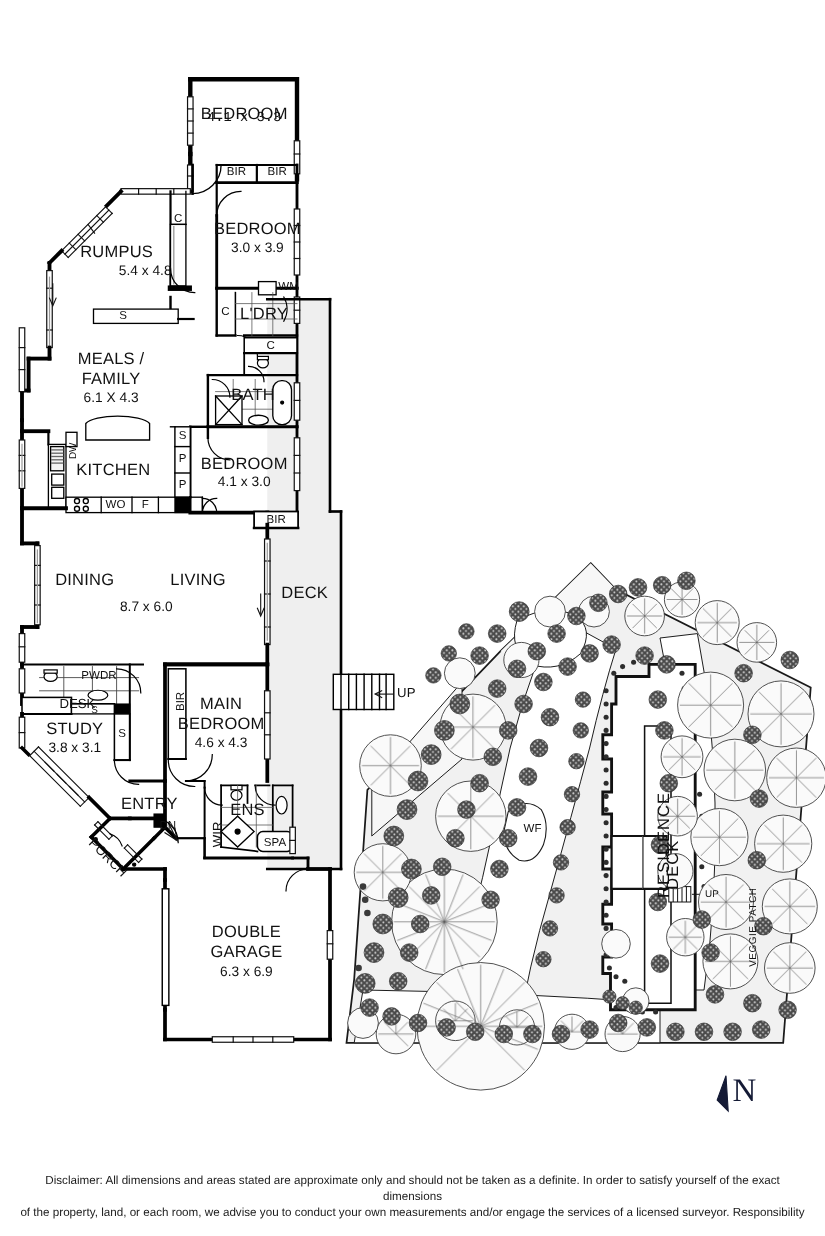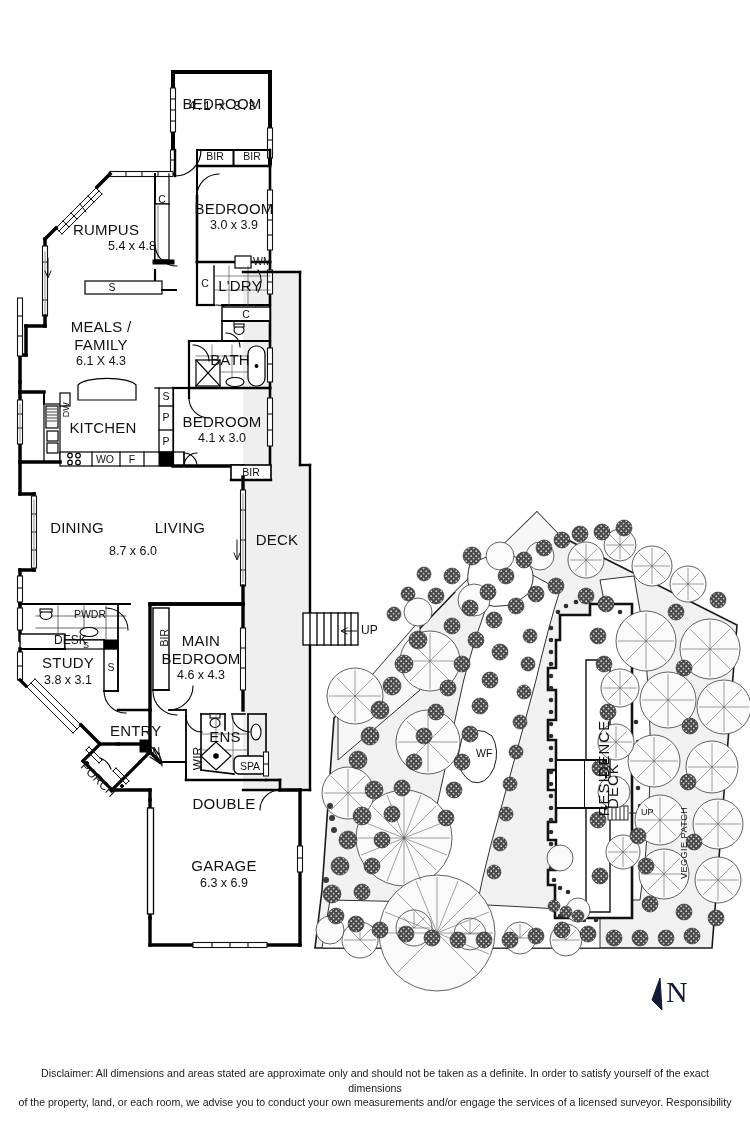--- a/index.html
+++ b/index.html
@@ -1101,21 +1101,21 @@
   <div class="lbl mid" style="left:361px;top:624px;">UP</div>
 
   <div class="lbl room-name" style="left:110px;top:723px;">ENTRY</div>
   <div class="lbl tiny2" style="left:145px;top:746px;">DN</div>
   <div class="lbl mid" style="left:87px;top:760px;transform:rotate(45deg);transform-origin:0 0;">PORCH</div>
 
   <div class="lbl mid" style="left:187px;top:752px;transform:rotate(-90deg);transform-origin:50% 50%;">WIR</div>
   <div class="lbl room-name ctr" style="left:225px;top:729px;">ENS</div>
   <div class="lbl tiny2 ctr" style="left:250px;top:761px;text-align:right;">SPA</div>
 
-  <div class="lbl room-name ctr" style="left:224px;top:796px;">DOUBLE</div>
+  <div class="lbl room-name ctr" style="left:224px;top:840px;">DOUBLE</div>
   <div class="lbl room-name ctr" style="left:224px;top:858px;">GARAGE</div>
   <div class="lbl room-dim ctr" style="left:224px;top:877px;">6.3 x 6.9</div>
 
   <div class="lbl room-name" style="left:556px;top:760px;transform:rotate(-90deg);transform-origin:50% 50%;letter-spacing:1px;">RESIDENCE</div>
   <div class="lbl room-name" style="left:590px;top:778px;transform:rotate(-90deg);transform-origin:50% 50%;letter-spacing:1px;">DECK</div>
   <div class="lbl tiny2" style="left:476px;top:748px;">WF</div>
   <div class="lbl tiny" style="left:649px;top:838px;transform:rotate(-90deg);transform-origin:50% 50%;letter-spacing:.5px;">VEGGIE PATCH</div>
   <div class="lbl tiny" style="left:641px;top:808px;">UP</div>
 
   <div class="lbl north-letter" style="left:666px;top:976px;">N</div>

